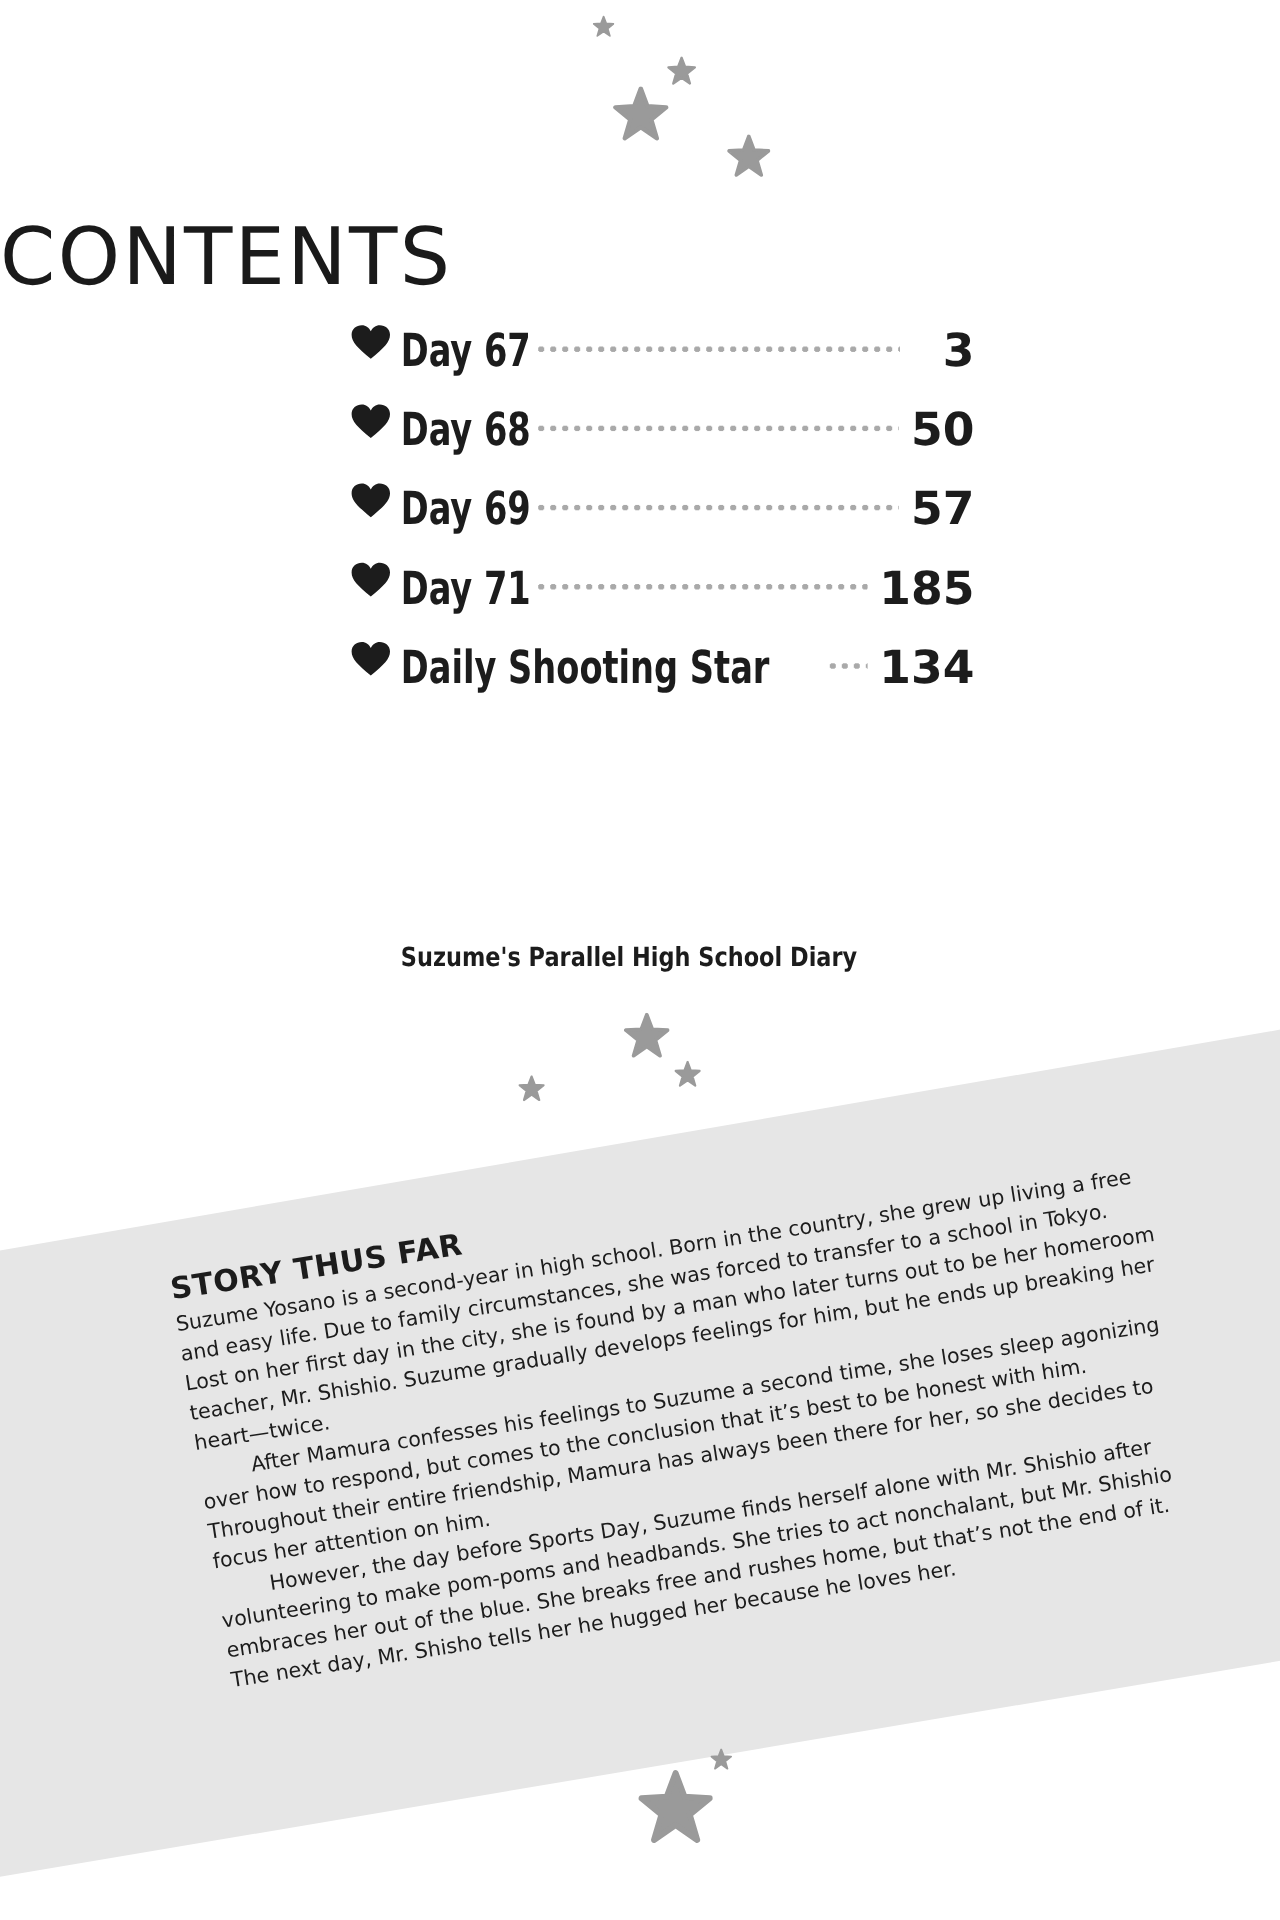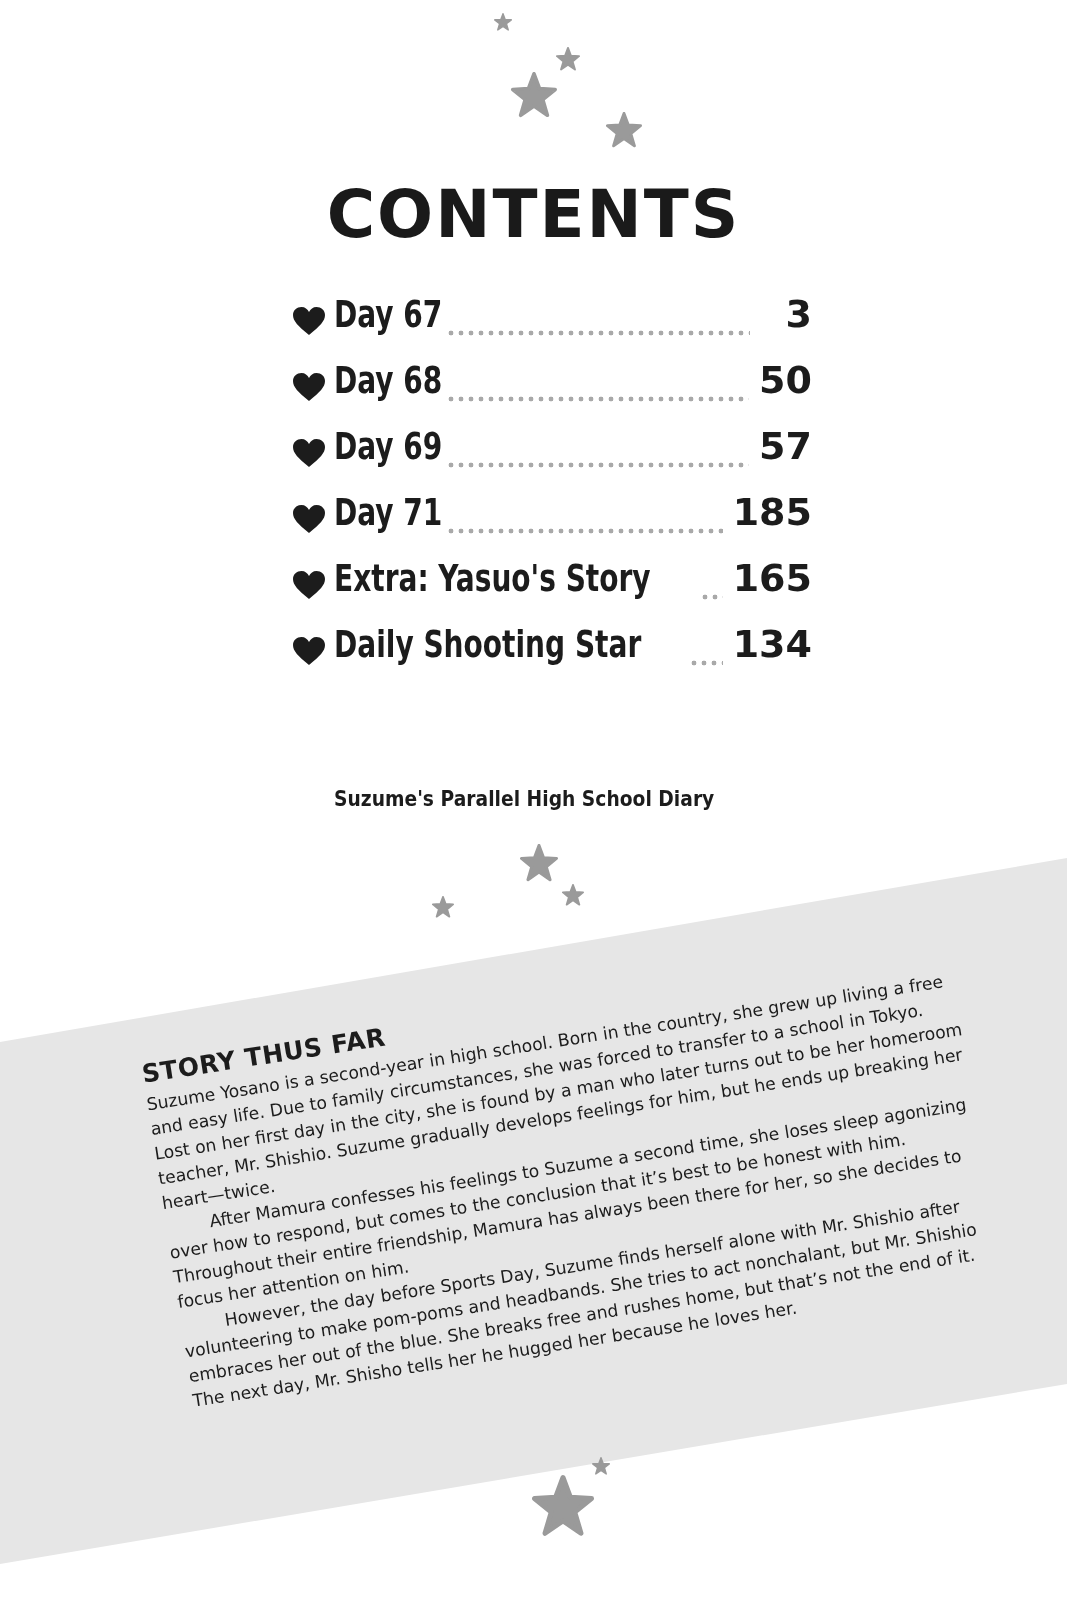--- a/index.html
+++ b/index.html
@@ -4,25 +4,25 @@
   <style>
     html, body { margin: 0; padding: 0; }
     body {
       width: 1067px; height: 1600px; overflow: hidden;
       background: #ffffff; position: relative;
       font-family: "DejaVu Sans", sans-serif; color: #1c1c1c;
     }
     .star { position: absolute; fill: #9a9a9a; }
     .title {
       position: absolute; left: 0; width: 1067px; top: 176px;
-      text-align: center; font-family: "DejaVu Sans", sans-serif;
-      font-weight: bold; font-size: 66px; letter-spacing: 2px; color: #1a1a1a;
+      text-align: left; font-family: "DejaVu Sans", sans-serif;
+      font-weight: normal; font-size: 66px; letter-spacing: 2px; color: #1a1a1a;
     }
     .toc { position: absolute; left: 292px; top: 270px; width: 520px; }
-    .toc-row { position: relative; height: 66px; display: flex; align-items: flex-end; }
+    .toc-row { position: relative; height: 66px; display: flex; align-items: flex-start; }
     .heart { width: 34px; height: 30px; margin-right: 8px; flex: 0 0 auto; }
     .heart svg { display: block; fill: #1c1c1c; }
     .entry-label {
       font-family: "DejaVu Sans Condensed", "DejaVu Sans", sans-serif;
       font-weight: bold; font-size: 38px; color: #1c1c1c; white-space: nowrap;
       transform: scaleX(0.82); transform-origin: left center; margin-right: -30px;
     }
     .leader {
       flex: 1 1 auto; height: 6px; margin: 18px 10px 0 10px;
       background-image: radial-gradient(circle, #a9a9a9 2.4px, transparent 2.6px);
@@ -122,30 +122,20 @@
     <span class="entry-label">Day 71</span>
     <span class="leader"></span>
     <span class="page-num">185</span>
   </div>
   <div class="toc-row">
     <span class="heart">
         <svg width="34" height="30" viewBox="0 0 34 30">
           <path d="M17 29 C6 20 1 15 1 9 C1 4 5 1 9.5 1 C13 1 15.5 3 17 6 C18.5 3 21 1 24.5 1 C29 1 33 4 33 9 C33 15 28 20 17 29 Z"></path>
         </svg>
       </span>
-    <span class="entry-label">Extra: Yasuo's Story</span>
-    <span class="leader"></span>
-    <span class="page-num">165</span>
-  </div>
-  <div class="toc-row">
-    <span class="heart">
-        <svg width="34" height="30" viewBox="0 0 34 30">
-          <path d="M17 29 C6 20 1 15 1 9 C1 4 5 1 9.5 1 C13 1 15.5 3 17 6 C18.5 3 21 1 24.5 1 C29 1 33 4 33 9 C33 15 28 20 17 29 Z"></path>
-        </svg>
-      </span>
     <span class="entry-label">Daily Shooting Star</span>
     <span class="leader"></span>
     <span class="page-num">134</span>
   </div>
 </div>
 <div class="subtitle">Suzume's Parallel High School Diary</div>
 
 <svg class="band" width="1067" height="1600" viewBox="0 0 1067 1600">
   <polygon points="0,1042 1067,858 1067,1384 0,1564" fill="#e6e6e6"></polygon>
 </svg>

